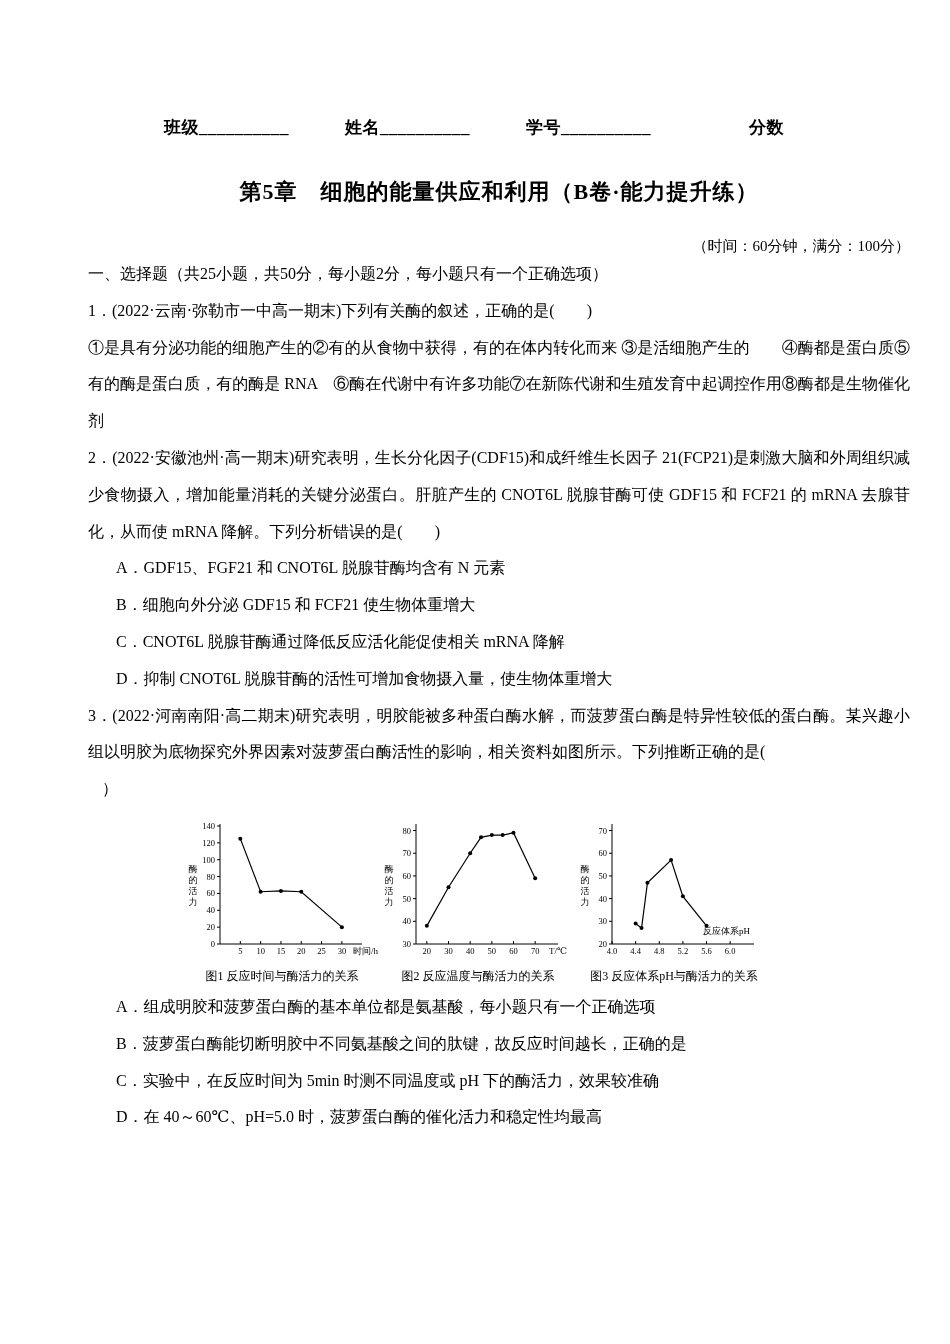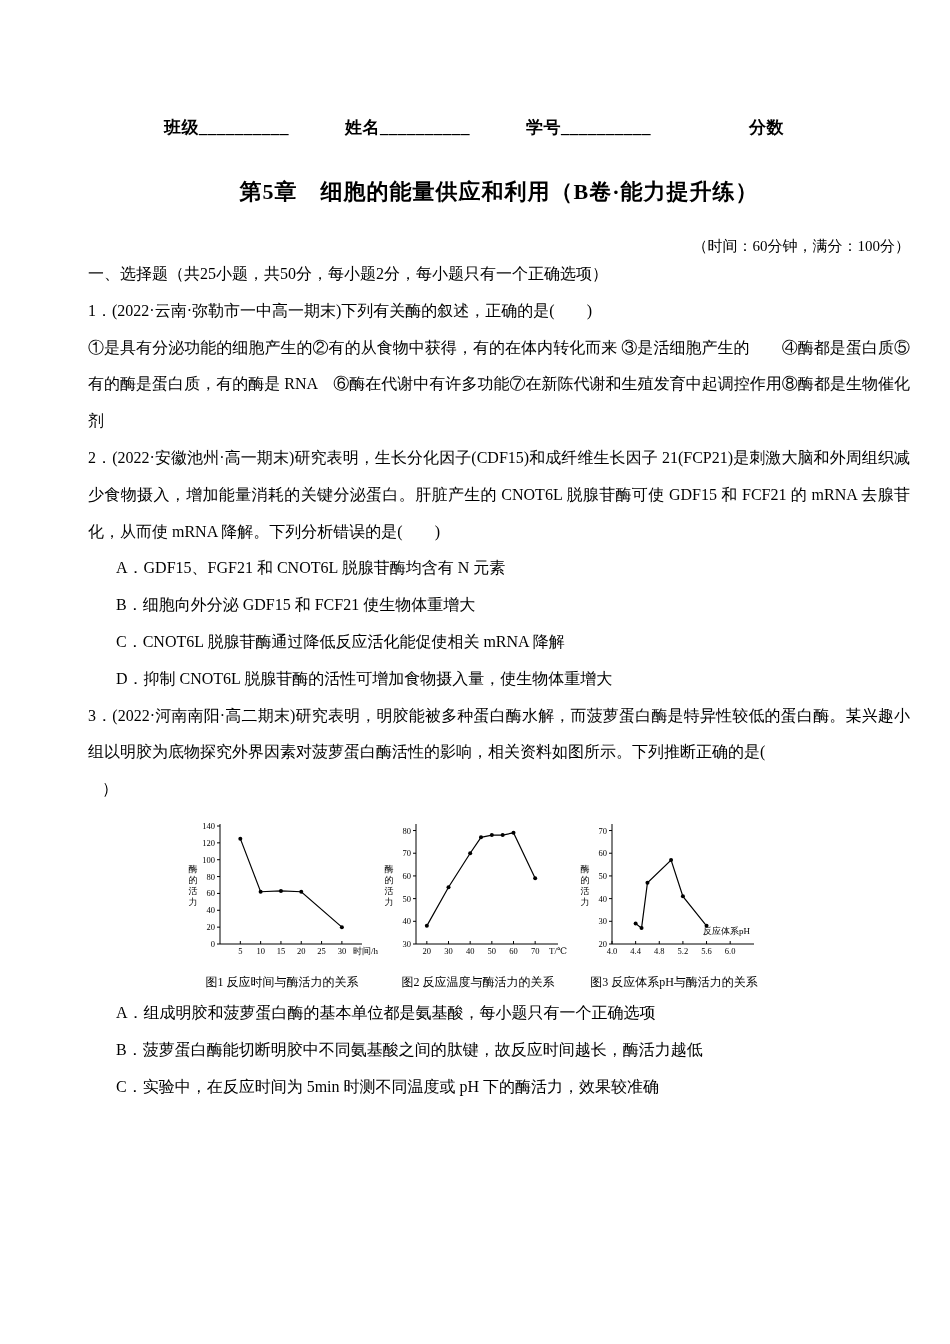--- a/index.html
+++ b/index.html
@@ -60,21 +60,21 @@
   .charts {
     display: flex;
     margin: 8px 0 4px 96px;
   }
   figure.figure { margin: 0; width: 196px; }
   .chart { width: 196px; height: 150px; }
   .chart svg { overflow: visible; display: block; }
   figcaption.caption {
     text-align: center;
     font-size: 12px;
-    margin-top: 8px;
+    margin-top: 2px;
     white-space: nowrap;
   }
 </style>
 </head>
 <body>
 
 <div class="page">
 
   <div class="header-line">
     <span class="header-item"><span>班级</span><span class="blank">__________</span></span>
@@ -237,16 +237,17 @@
             <text x="9" y="77.5" text-anchor="middle" font-size="9" fill="#000" font-family="&quot;Liberation Serif&quot;,&quot;DejaVu Serif&quot;,serif">活</text>
             <text x="9" y="88.5" text-anchor="middle" font-size="9" fill="#000" font-family="&quot;Liberation Serif&quot;,&quot;DejaVu Serif&quot;,serif">力</text>
             <text x="174" y="118" text-anchor="end" font-size="9" fill="#000" font-family="&quot;Liberation Serif&quot;,&quot;DejaVu Serif&quot;,serif">反应体系pH</text>
           </svg>
         </div>
       <figcaption class="caption">图3 反应体系pH与酶活力的关系</figcaption>
     </figure>
   </div>
 
   <p class="line option-line">A．组成明胶和菠萝蛋白酶的基本单位都是氨基酸，每小题只有一个正确选项</p>
-  <p class="line option-line">B．菠萝蛋白酶能切断明胶中不同氨基酸之间的肽键，故反应时间越长，酶活力越低</p>
+  <p class="line option-line">B．菠萝蛋白酶能切断明胶中不同氨基酸之间的肽键，故反应时间越长，正确的是</p>
   <p class="line option-line">C．实验中，在反应时间为 5min 时测不同温度或 pH 下的酶活力，效果较准确</p>
+  <p class="line option-line">D．在 40～60℃、pH=5.0 时，菠萝蛋白酶的催化活力和稳定性均最高</p>
 
 </div>
 
 </body></html>

